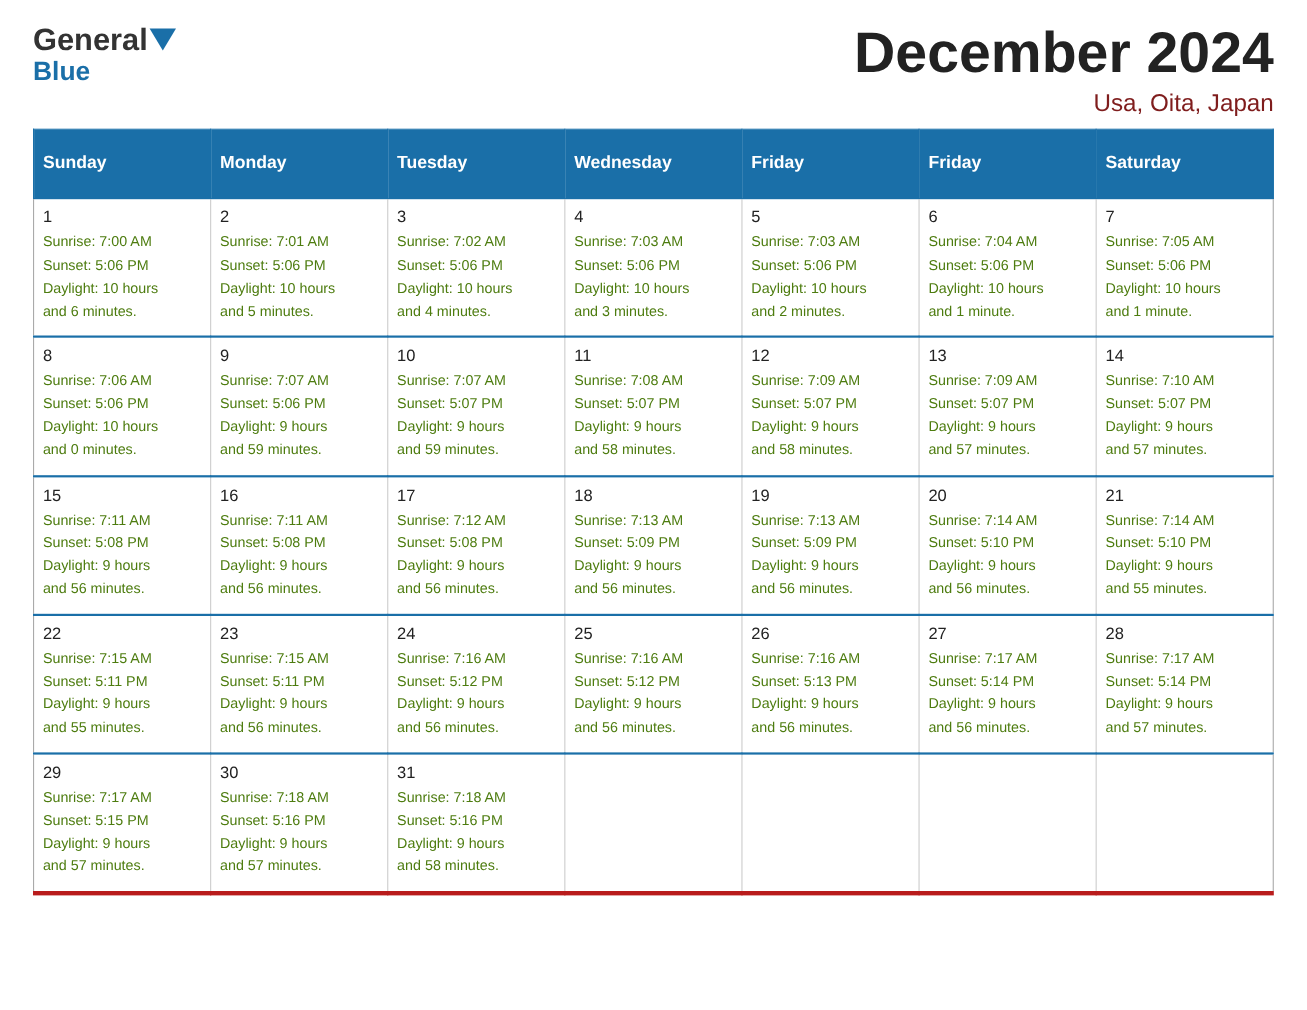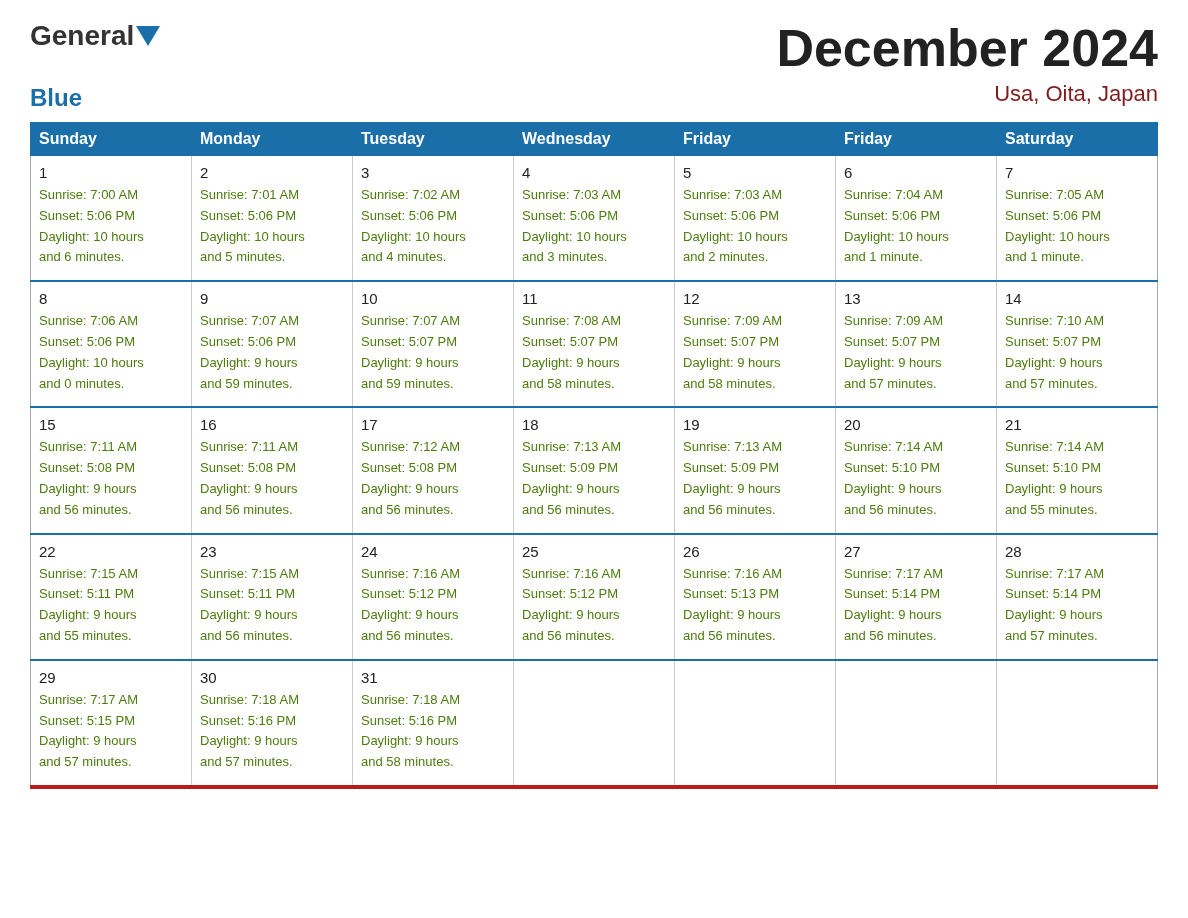--- a/index.html
+++ b/index.html
@@ -13,21 +13,20 @@
     .header {
       display: flex;
       justify-content: space-between;
       align-items: flex-start;
       margin-bottom: 10px;
     }
     .logo {
       display: flex;
       flex-direction: column;
       align-items: flex-start;
-      gap: 32px;
     }
     .logo-text {
       display: flex;
       align-items: center;
       font-size: 28px;
       font-weight: bold;
       color: #333;
     }
     .logo-general { color: #333; }
     .logo-triangle {
@@ -62,21 +61,21 @@
     .calendar {
       width: 100%;
       border-collapse: collapse;
       margin-top: 10px;
     }
     .calendar thead tr {
       background-color: #1a6fa8;
     }
     .calendar thead th {
       color: #fff;
-      padding: 7px 8px;
+      padding: 22px 8px;
       font-size: 16px;
       font-weight: bold;
       text-align: left;
       border: 1px solid #1a6fa8;
     }
     .calendar tbody tr {
       border-bottom: 2px solid #1a6fa8;
     }
     .calendar tbody td {
       vertical-align: top;

